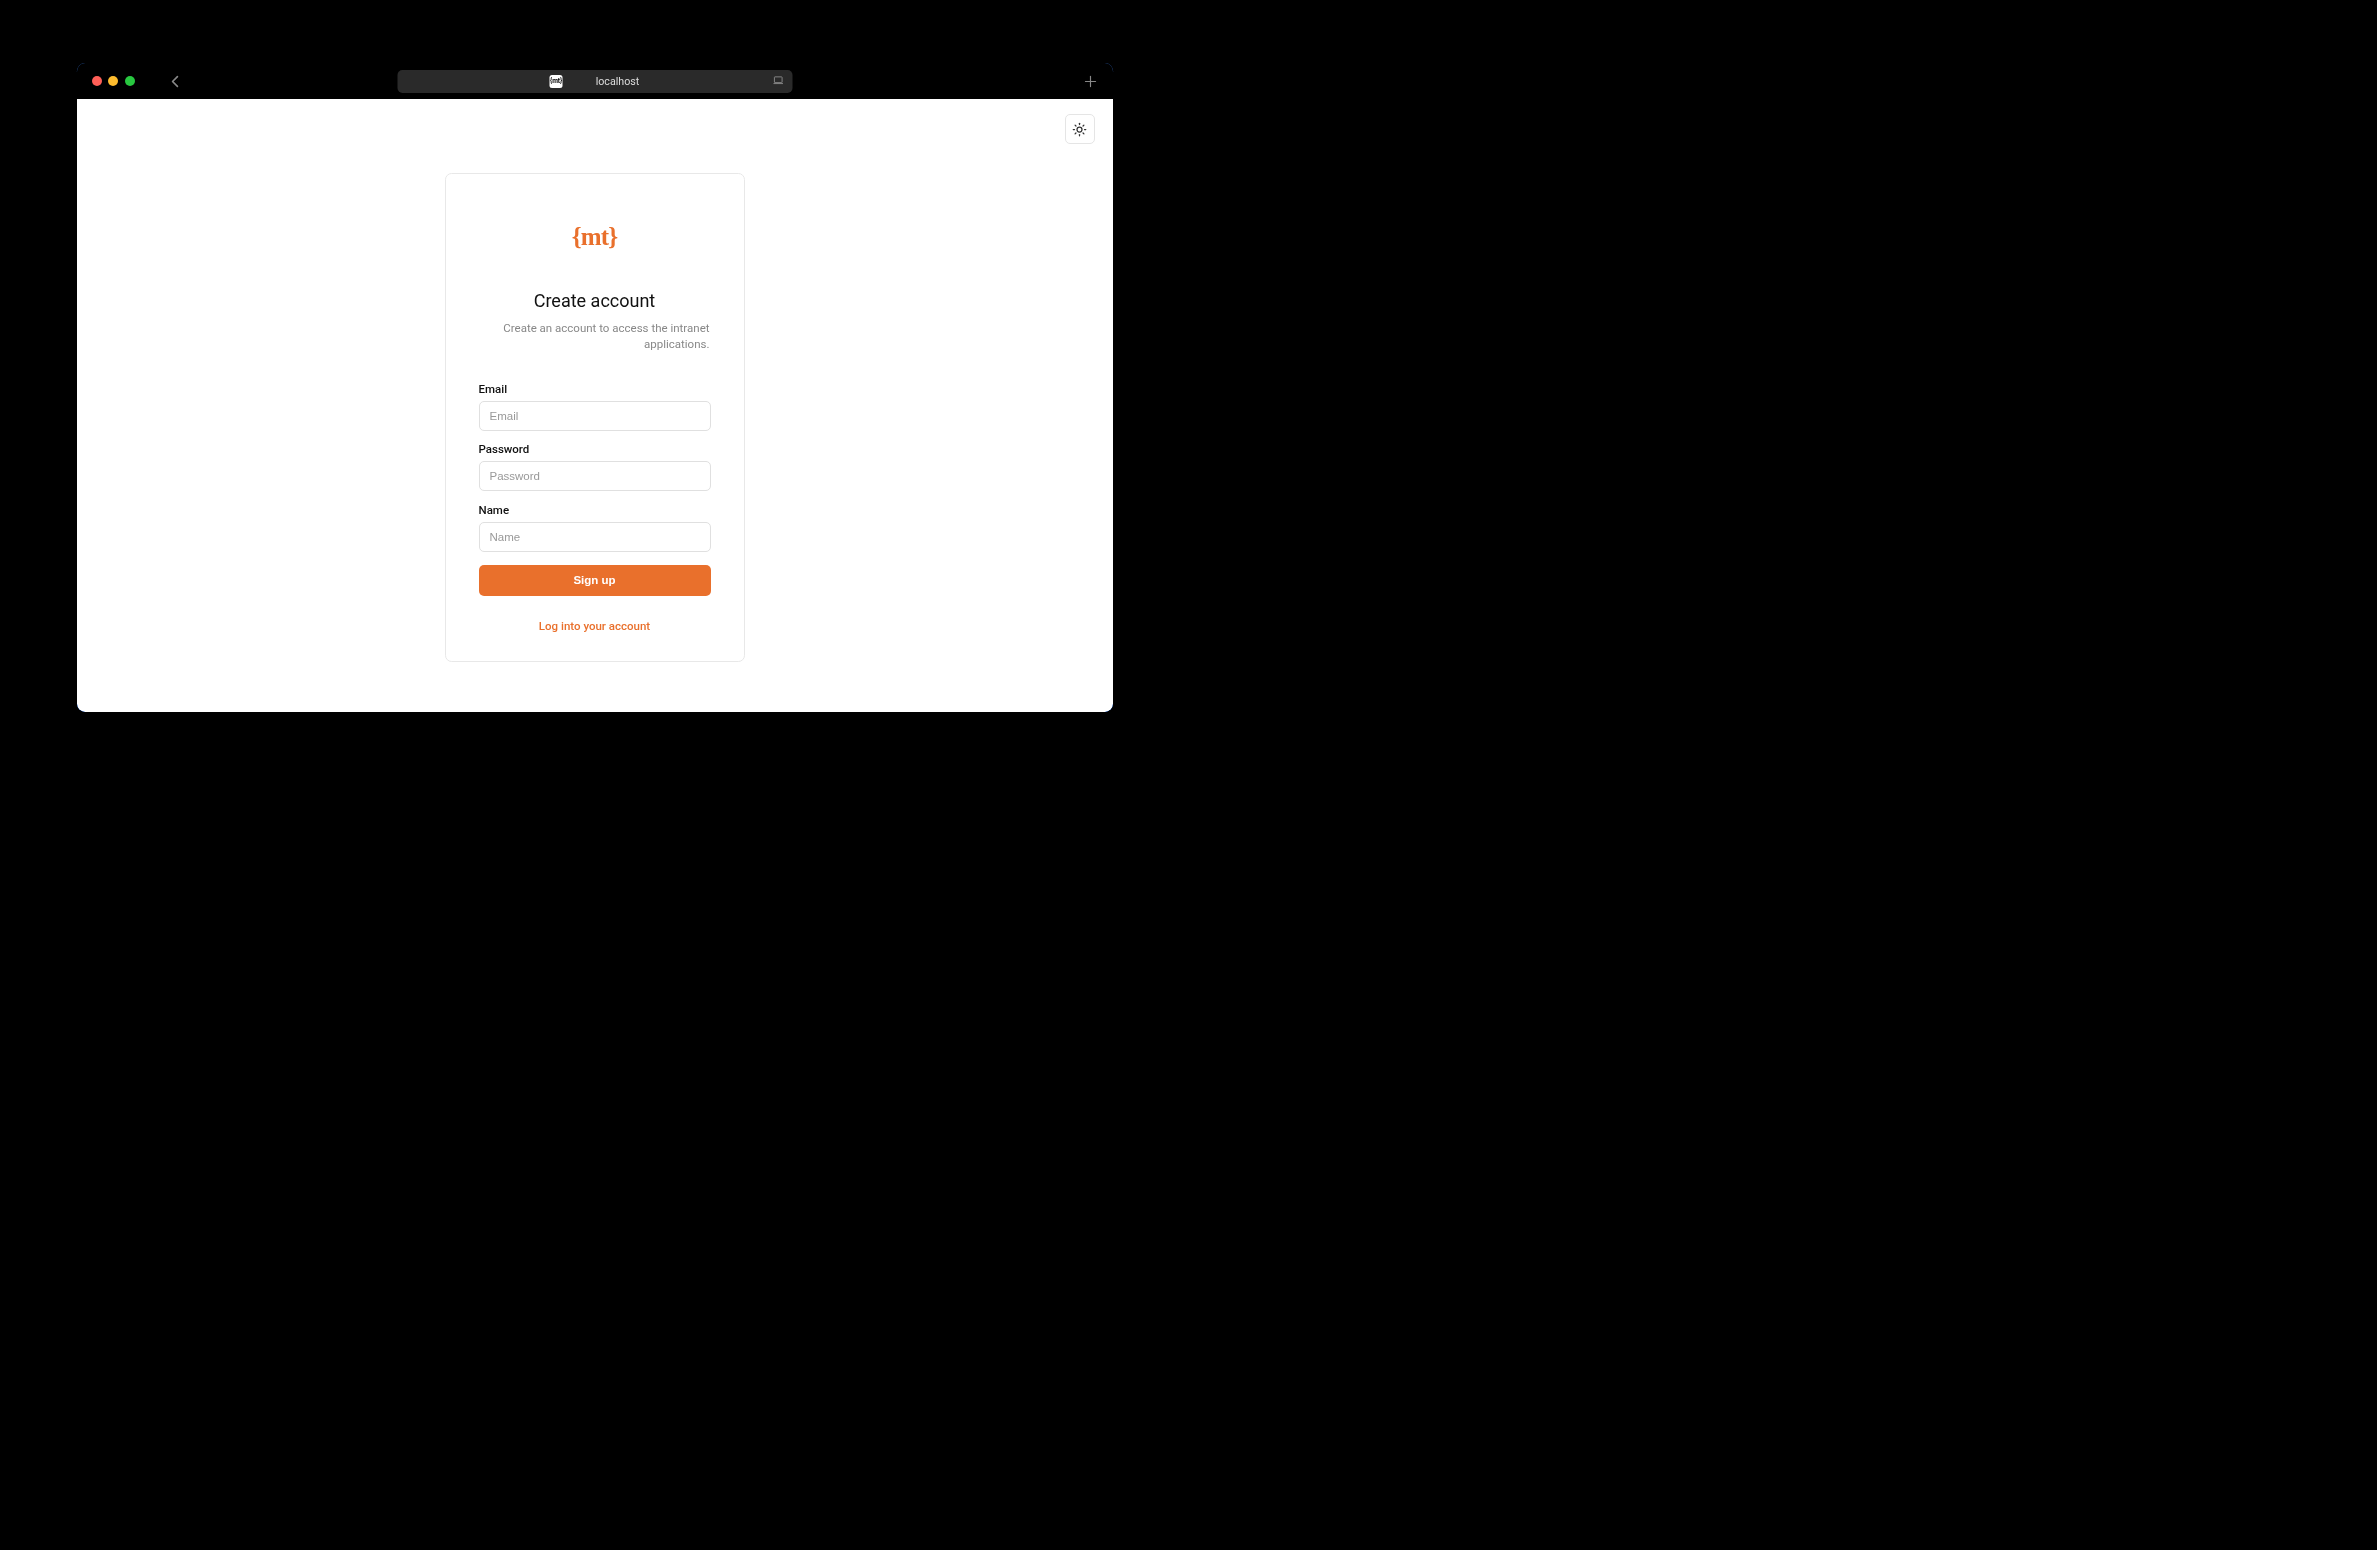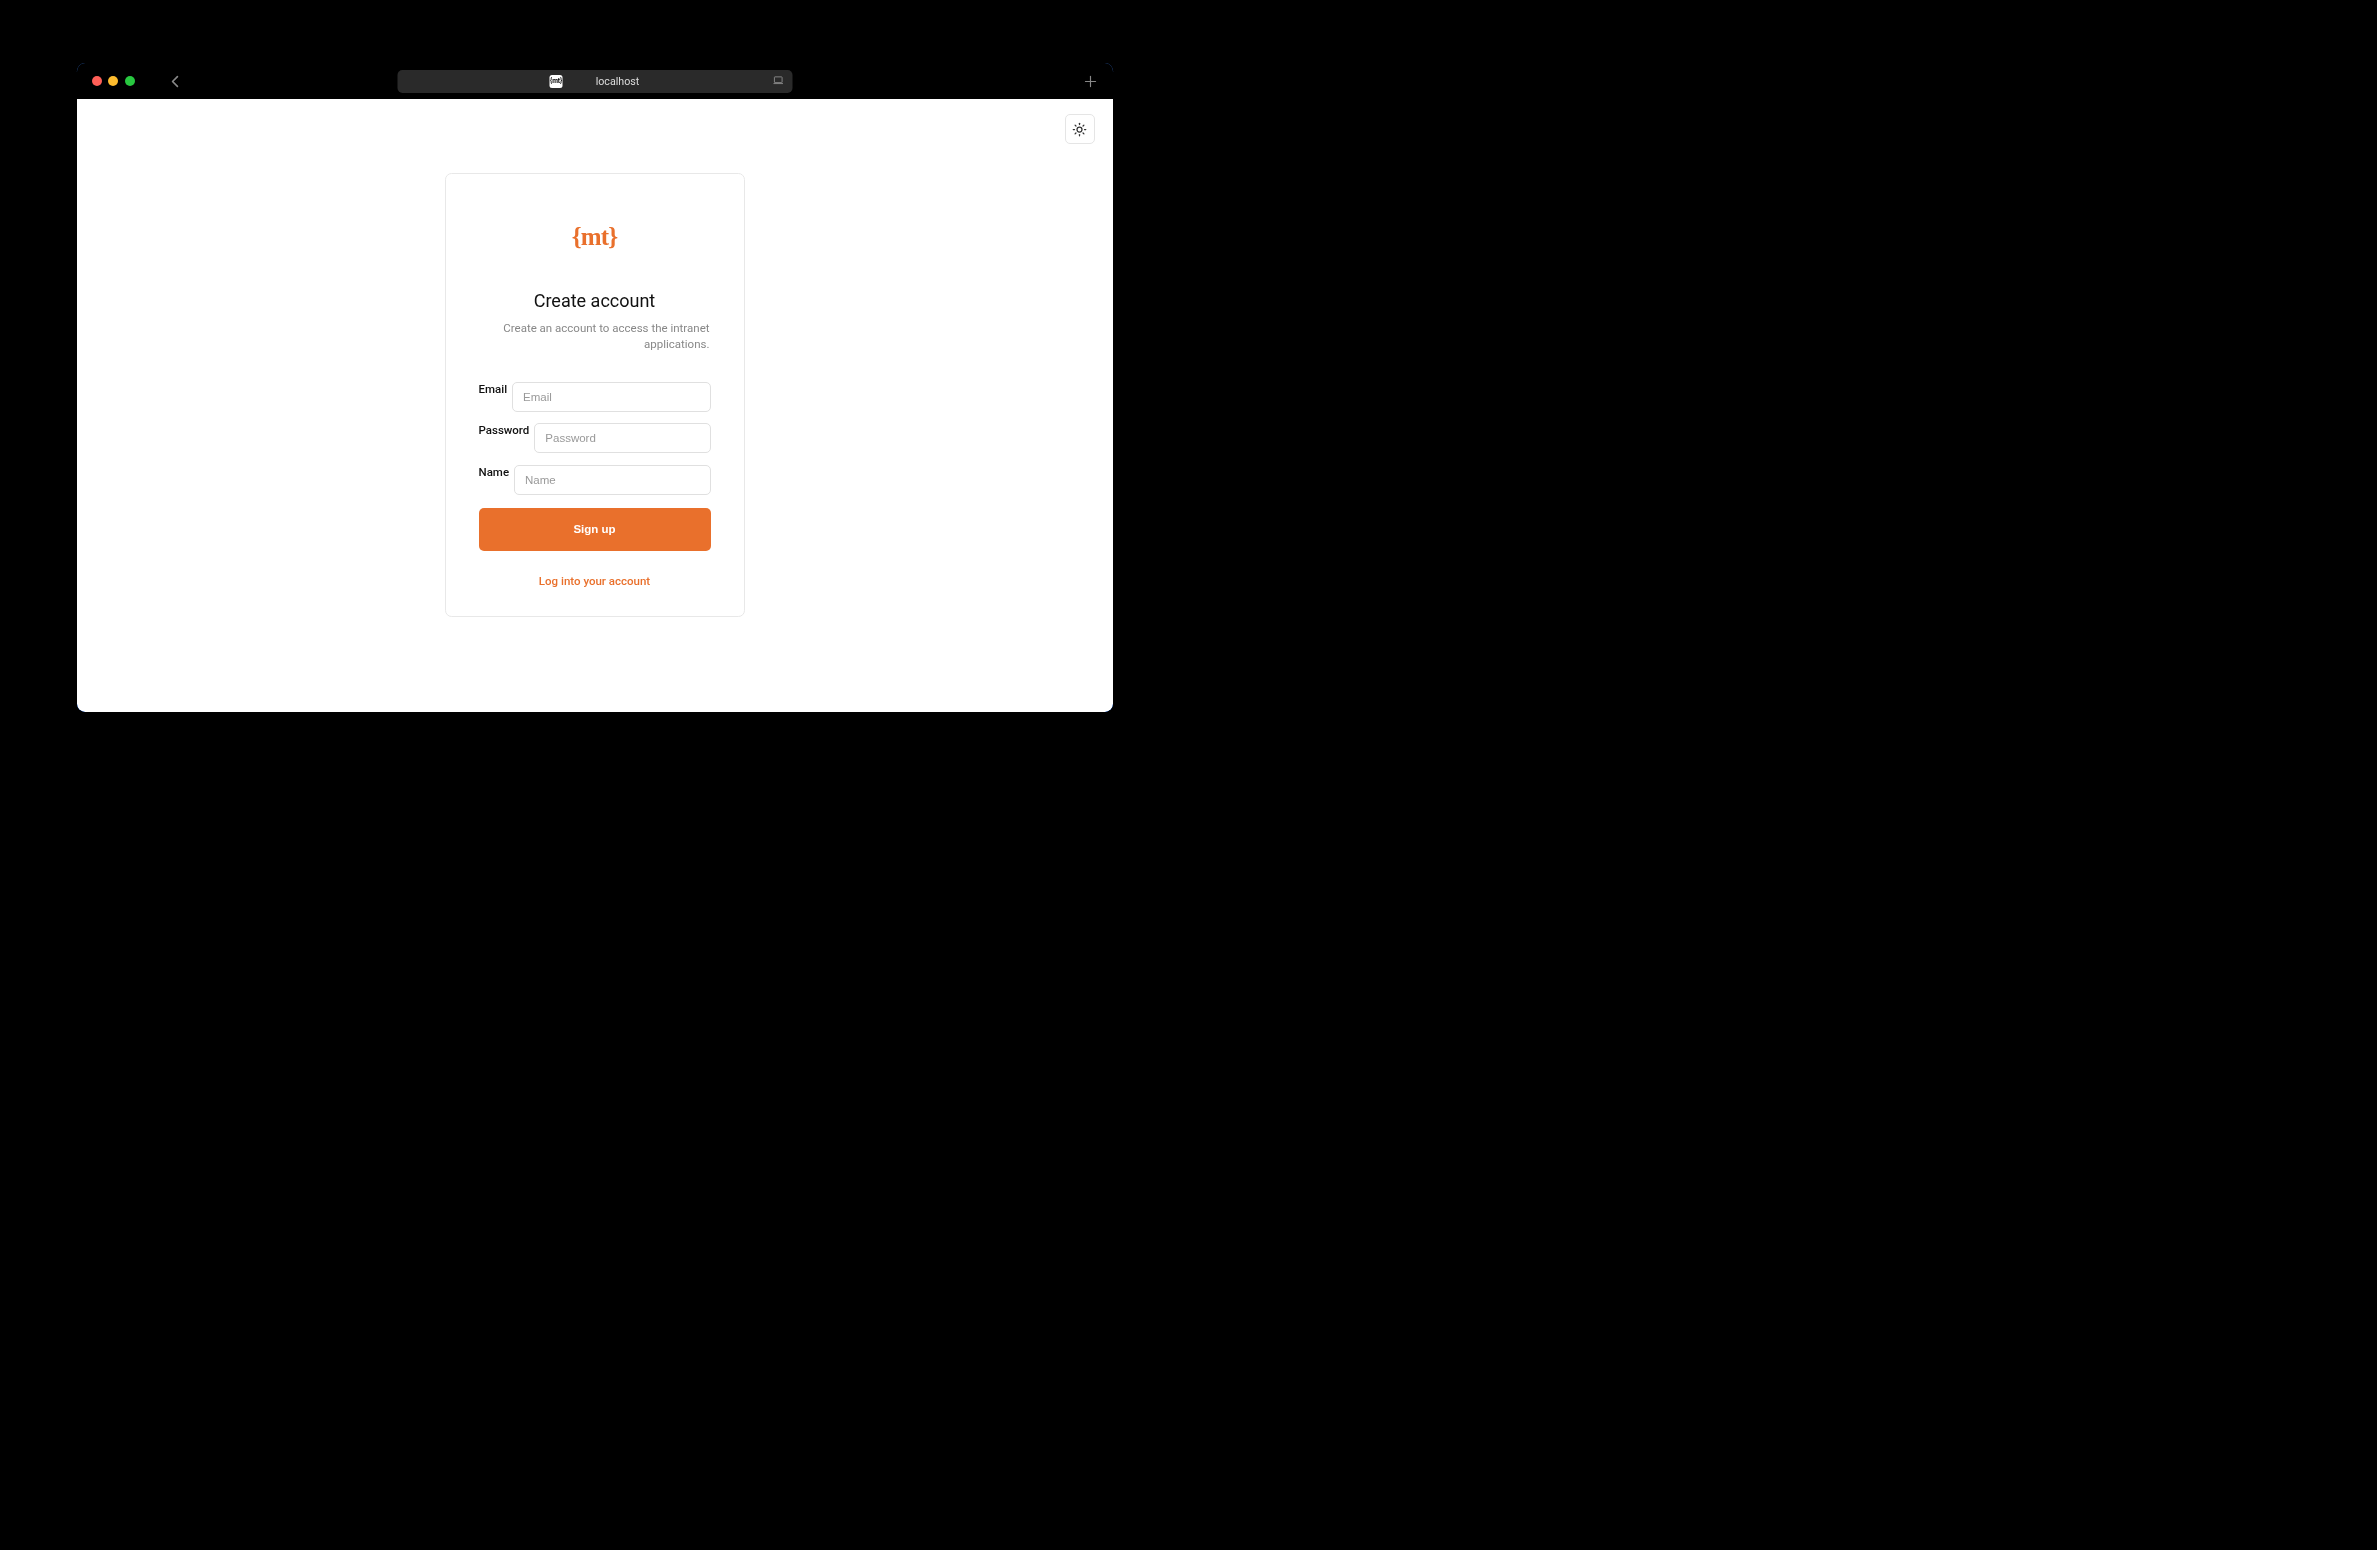--- a/index.html
+++ b/index.html
@@ -174,21 +174,21 @@
       max-width: 230px;
     }
     .form {
       width: 100%;
       display: flex;
       flex-direction: column;
       gap: 11.5px;
     }
     .form-group {
       display: flex;
-      flex-direction: row;
+      flex-direction: column;
       gap: 5px;
     }
     .form-label {
       font-size: 11.5px;
       font-weight: 500;
       color: #111;
     }
     .form-input {
       width: 100%;
       height: 30px;
@@ -197,21 +197,21 @@
       padding: 0 10px;
       font-size: 11.5px;
       color: #333;
       outline: none;
     }
     .form-input::placeholder {
       color: #999;
     }
     .submit-btn {
       width: 100%;
-      height: 43px;
+      height: 31px;
       background: #e9702c;
       color: #fff;
       border: none;
       border-radius: 5px;
       font-size: 11.5px;
       font-weight: 600;
       cursor: pointer;
       margin-top: 1.6px;
     }
     .login-link {

